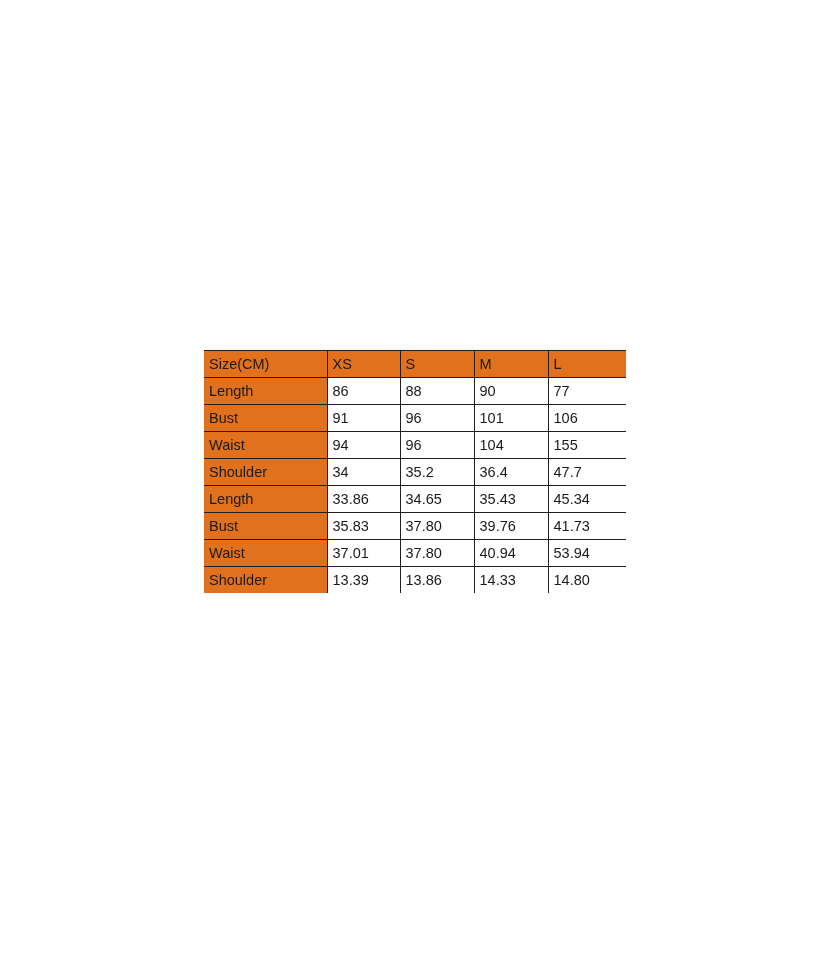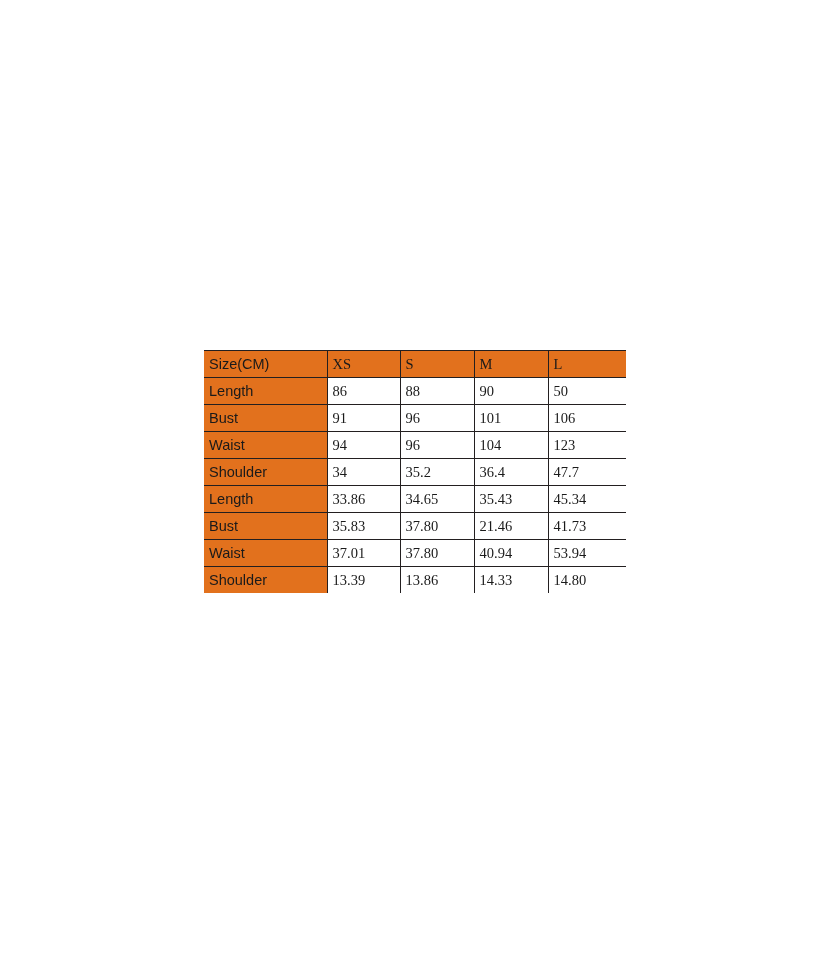--- a/index.html
+++ b/index.html
@@ -57,21 +57,20 @@
     border-top: 1.6px solid #231f20;
   }
   
   table.size-chart tr:last-child td {
     border-bottom: none;
   }
 
   
   table.size-chart td.datacell {
     border-left: 1.6px solid #231f20;
-    font-family: Liberation Serif, serif;
   }
   table.size-chart td.datacell.first-data {
     border-left: 1.6px solid #231f20;
   }
 
   
   table.size-chart td.label-cell {
     background: #e2711d;
   }
   table.size-chart tr.header-row td {
@@ -101,37 +100,37 @@
         <td class="datacell">S</td>
         <td class="datacell">M</td>
         <td class="datacell">L</td>
       </tr>
 
       <tr class="data-row">
         <td class="label-cell">Length</td>
         <td class="datacell first-data">86</td>
         <td class="datacell">88</td>
         <td class="datacell">90</td>
-        <td class="datacell">50</td>
+        <td class="datacell">77</td>
       </tr>
 
       <tr class="data-row">
         <td class="label-cell">Bust</td>
         <td class="datacell first-data">91</td>
         <td class="datacell">96</td>
         <td class="datacell">101</td>
         <td class="datacell">106</td>
       </tr>
 
       <tr class="data-row">
         <td class="label-cell">Waist</td>
         <td class="datacell first-data">94</td>
         <td class="datacell">96</td>
         <td class="datacell">104</td>
-        <td class="datacell">123</td>
+        <td class="datacell">155</td>
       </tr>
 
       <tr class="data-row">
         <td class="label-cell">Shoulder</td>
         <td class="datacell first-data">34</td>
         <td class="datacell">35.2</td>
         <td class="datacell">36.4</td>
         <td class="datacell">47.7</td>
       </tr>
 
@@ -141,21 +140,21 @@
         <td class="datacell first-data">33.86</td>
         <td class="datacell">34.65</td>
         <td class="datacell">35.43</td>
         <td class="datacell">45.34</td>
       </tr>
 
       <tr class="data-row">
         <td class="label-cell">Bust</td>
         <td class="datacell first-data">35.83</td>
         <td class="datacell">37.80</td>
-        <td class="datacell">21.46</td>
+        <td class="datacell">39.76</td>
         <td class="datacell">41.73</td>
       </tr>
 
       <tr class="data-row">
         <td class="label-cell">Waist</td>
         <td class="datacell first-data">37.01</td>
         <td class="datacell">37.80</td>
         <td class="datacell">40.94</td>
         <td class="datacell">53.94</td>
       </tr>

